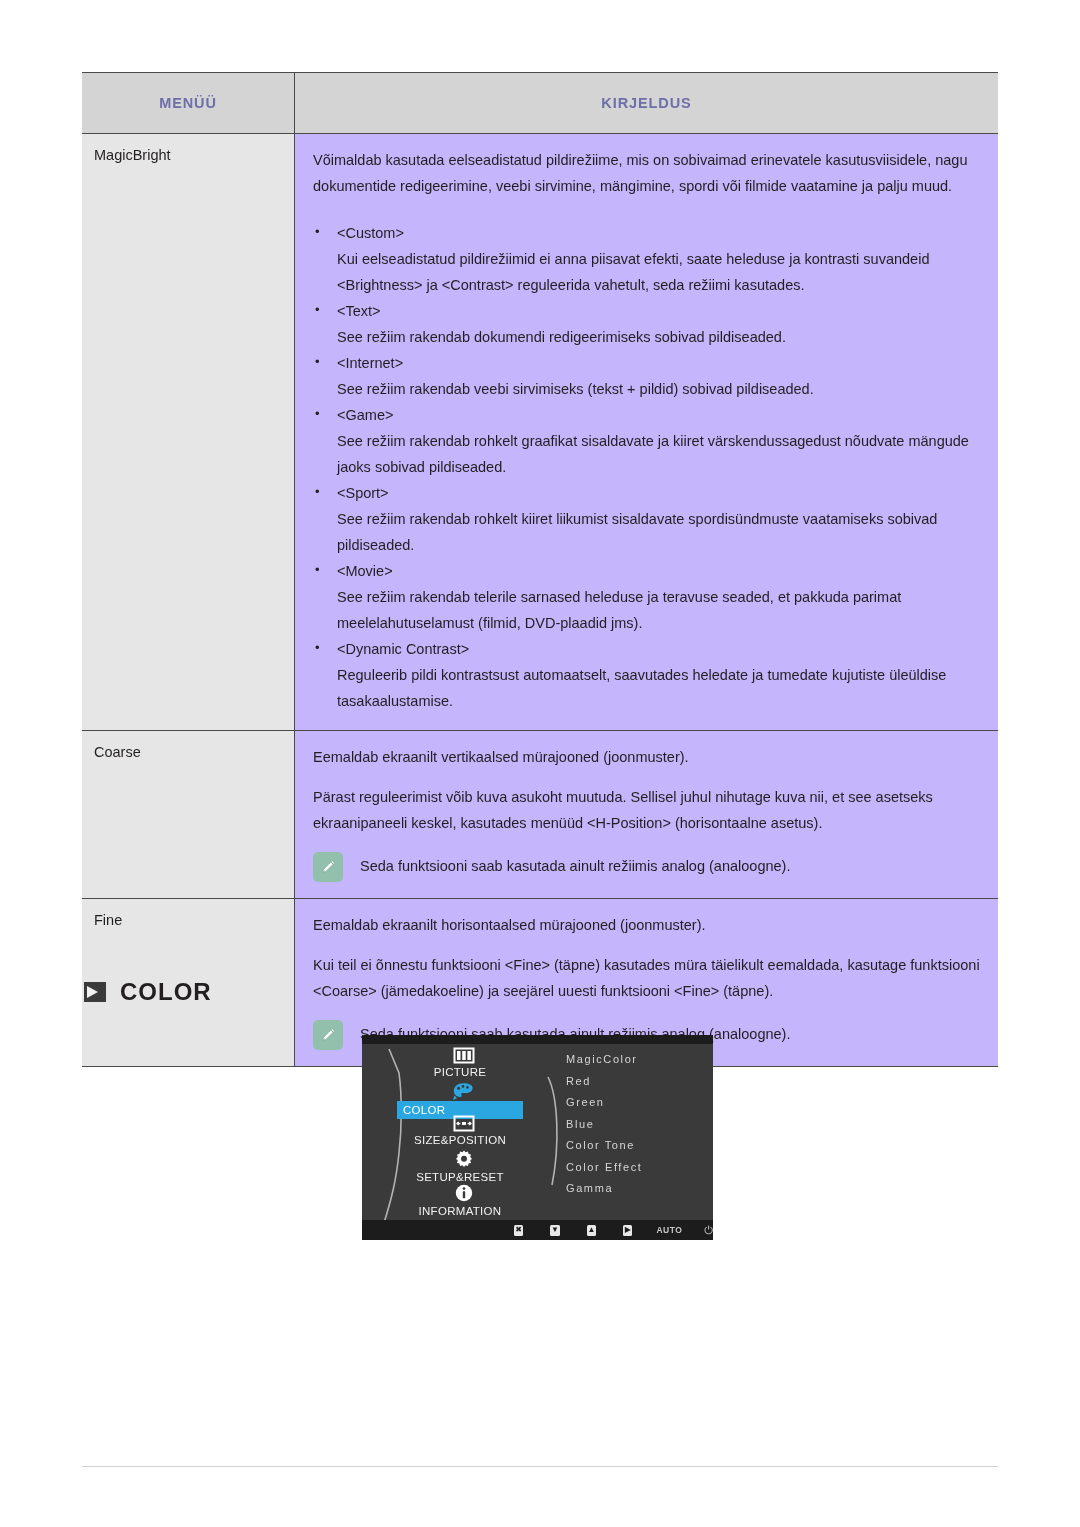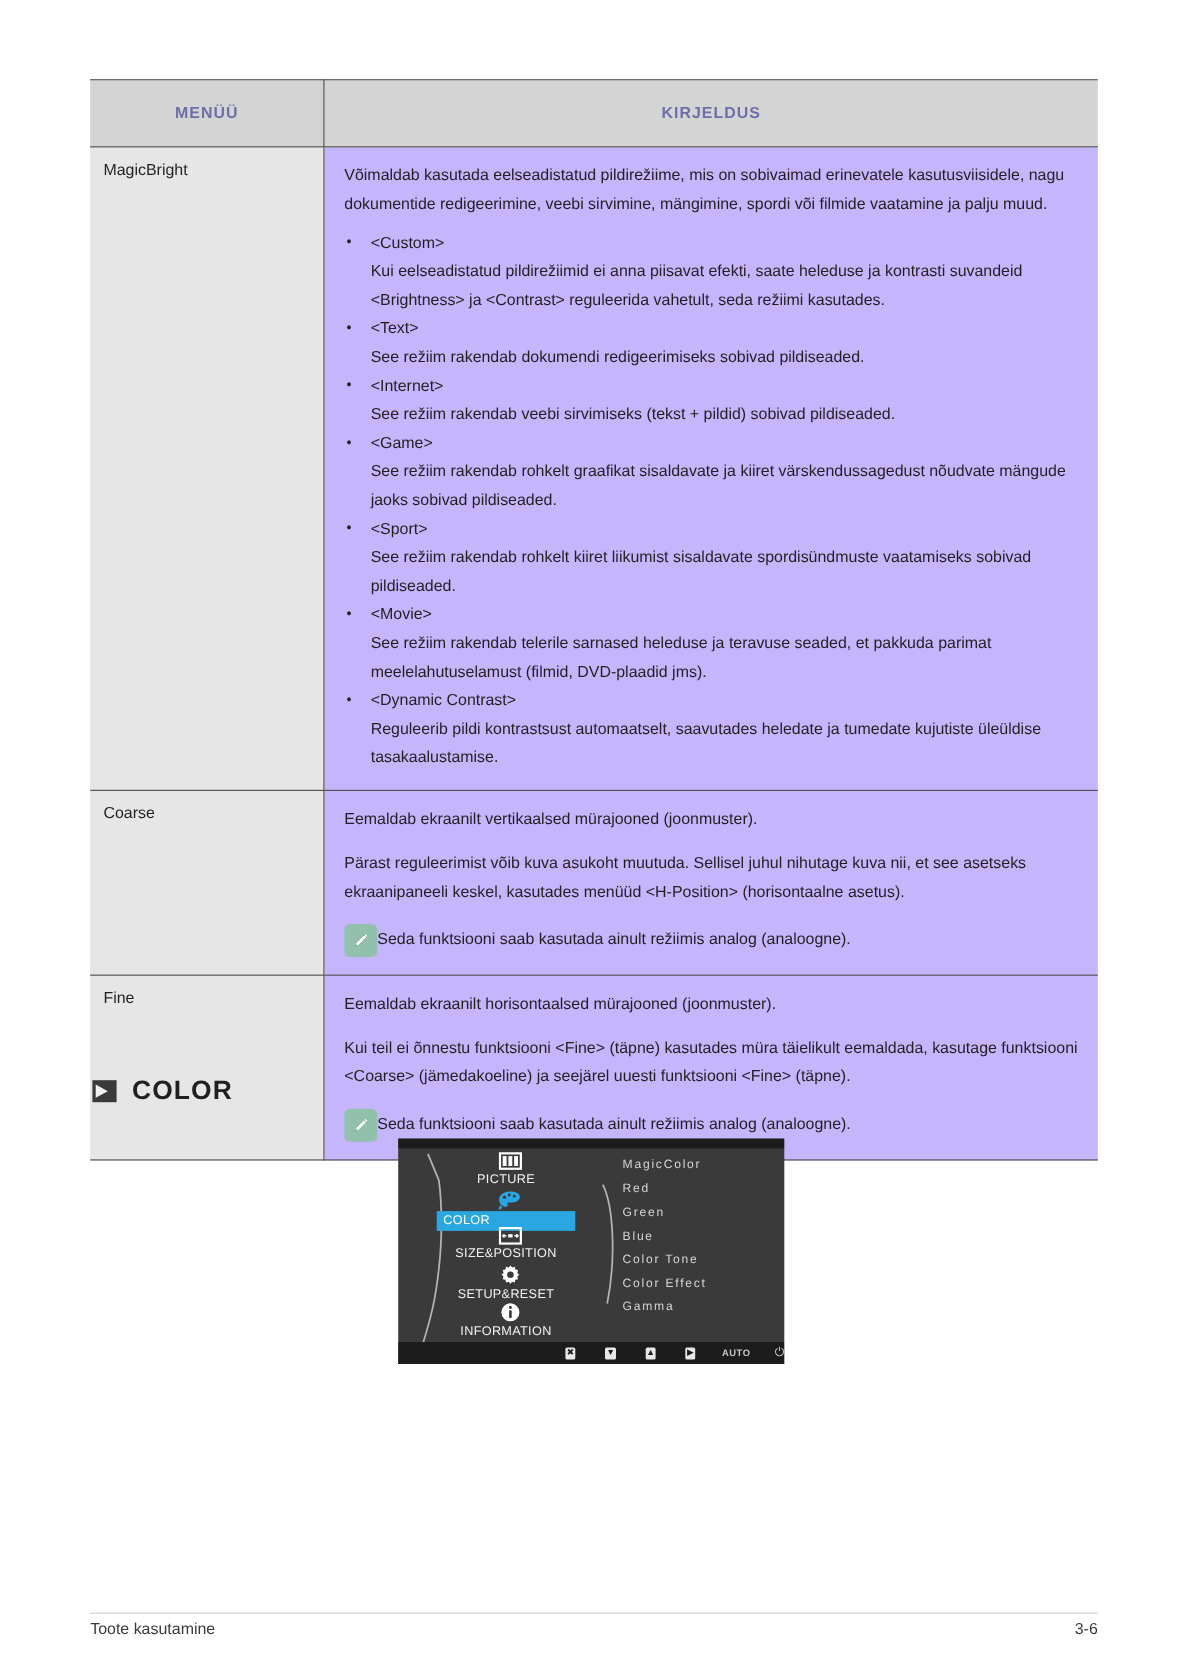--- a/index.html
+++ b/index.html
@@ -65,21 +65,21 @@
     font-size: 14.5px;
     line-height: 26px;
     color: #231f20;
   }
   .p { margin: 0 0 2px 0; }
   .p.gap { margin-top: 14px; }
 
   
   ul.bul {
     list-style: none;
-    margin: 9px 0 0 0;
+    margin: 21px 0 0 0;
     padding: 0;
   }
   ul.bul > li { margin: 0 0 0 0; }
   .bl-head {
     position: relative;
     padding-left: 24px;
     line-height: 26px;
   }
   .bl-head::before {
     content: "\2022";
@@ -104,20 +104,21 @@
     width: 30px;
     height: 30px;
     border-radius: 5px;
     background: #93c0ad;
     flex: 0 0 auto;
     position: relative;
     margin-top: 1px;
   }
   .note-icon svg { position: absolute; left: 5px; top: 5px; }
   .note-text {
+    margin-left: 17px;
     line-height: 30px;
     font-size: 14.5px;
   }
 
   
   .section-head {
     position: absolute;
     left: 84px;
     top: 978px;
     display: flex;
@@ -447,18 +448,14 @@
       <span class="osd-btn" style="margin-left:152px;">✖</span>
       <span class="osd-btn" style="margin-left:27px;">▼</span>
       <span class="osd-btn" style="margin-left:27px;">▲</span>
       <span class="osd-btn" style="margin-left:27px;">▶</span>
       <span class="osd-auto" style="margin-left:24px;">AUTO</span>
       <span class="osd-pwr" style="margin-left:22px;">⏻</span>
     </div>
   </div>
 
   <div class="footer-rule"></div>
-  <div class="footer">
-    <span>Toote kasutamine</span>
-    <span>3-6</span>
-  </div>
 
 </div>
 
 </body></html>

